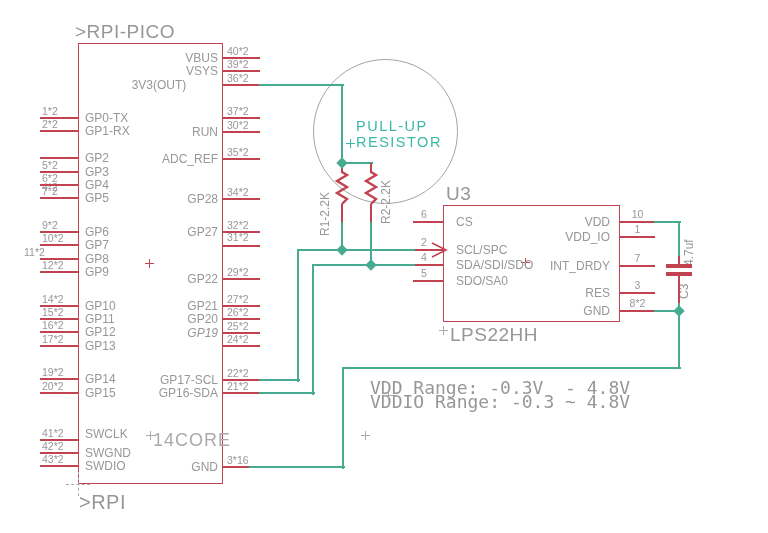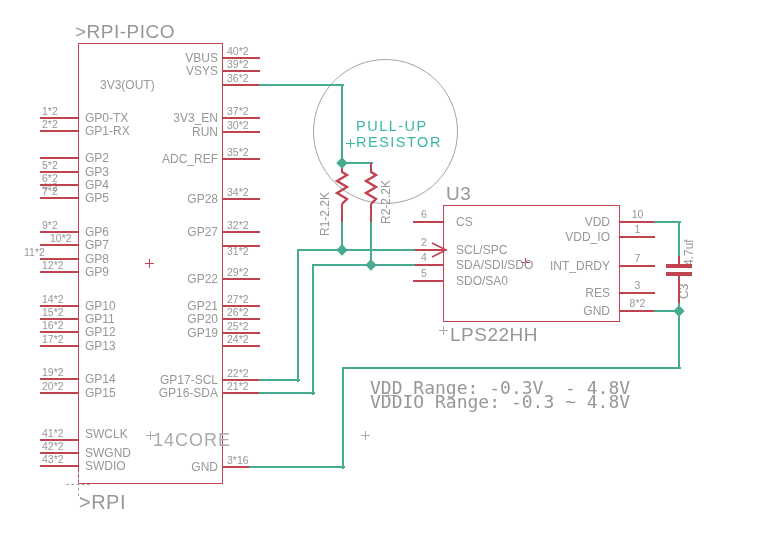--- a/index.html
+++ b/index.html
@@ -91,21 +91,21 @@
     <div class="rseg" style="left: 40px; top: 184px; width: 38px; height: 2px;"></div>
     <div class="pnum" style="left: 42px; top: 173px;">6*2</div>
     <div class="plbl" style="left: 85px; top: 178px;">GP4</div>
     <div class="rseg" style="left: 40px; top: 197px; width: 38px; height: 2px;"></div>
     <div class="pnum" style="left: 42px; top: 186px;">7*2</div>
     <div class="plbl" style="left: 85px; top: 191px;">GP5</div>
     <div class="rseg" style="left: 40px; top: 231px; width: 38px; height: 2px;"></div>
     <div class="pnum" style="left: 42px; top: 220px;">9*2</div>
     <div class="plbl" style="left: 85px; top: 225px;">GP6</div>
     <div class="rseg" style="left: 40px; top: 244px; width: 38px; height: 2px;"></div>
-    <div class="pnum" style="left: 50px; top: 233px;">10*2</div>
+    <div class="pnum" style="left: 42px; top: 233px;">10*2</div>
     <div class="plbl" style="left: 85px; top: 238px;">GP7</div>
     <div class="rseg" style="left: 40px; top: 258px; width: 38px; height: 2px;"></div>
     <div class="pnum" style="left: 24px; top: 247px; text-align: center;">11*2</div>
     <div class="plbl" style="left: 85px; top: 252px;">GP8</div>
     <div class="rseg" style="left: 40px; top: 271px; width: 38px; height: 2px;"></div>
     <div class="pnum" style="left: 42px; top: 260px;">12*2</div>
     <div class="plbl" style="left: 85px; top: 265px;">GP9</div>
     <div class="rseg" style="left: 40px; top: 305px; width: 38px; height: 2px;"></div>
     <div class="pnum" style="left: 42px; top: 294px;">14*2</div>
     <div class="plbl" style="left: 85px; top: 299px;">GP10</div>
@@ -134,50 +134,49 @@
     <div class="pnum" style="left: 42px; top: 454px;">43*2</div>
     <div class="plbl" style="left: 85px; top: 459px;">SWDIO</div>
     <div class="rseg" style="left: 223px; top: 57px; width: 37px; height: 2px;"></div>
     <div class="pnum" style="left: 227px; top: 46px;">40*2</div>
     <div class="plbl" style="left: 100px; top: 51px; width: 118px; text-align: right;">VBUS</div>
     <div class="rseg" style="left: 223px; top: 70px; width: 37px; height: 2px;"></div>
     <div class="pnum" style="left: 227px; top: 59px;">39*2</div>
     <div class="plbl" style="left: 100px; top: 64px; width: 118px; text-align: right;">VSYS</div>
     <div class="rseg" style="left: 223px; top: 84px; width: 37px; height: 2px;"></div>
     <div class="pnum" style="left: 227px; top: 73px;">36*2</div>
-    <div class="plbl" style="left: 100px; top: 78px; width: 118px; text-align: left;">3V3(OUT)</div>
+    <div class="plbl" style="left: 100px; top: 78px; width: 118px; text-align: center;">3V3(OUT)</div>
     <div class="rseg" style="left: 223px; top: 117px; width: 37px; height: 2px;"></div>
     <div class="pnum" style="left: 227px; top: 106px;">37*2</div>
-    <div class="plbl" style="left: 100px; top: 111px; width: 118px; text-align: right;">3V3_EN</div>
     <div class="rseg" style="left: 223px; top: 131px; width: 37px; height: 2px;"></div>
     <div class="pnum" style="left: 227px; top: 120px;">30*2</div>
     <div class="plbl" style="left: 100px; top: 125px; width: 118px; text-align: right;">RUN</div>
     <div class="rseg" style="left: 223px; top: 158px; width: 37px; height: 2px;"></div>
     <div class="pnum" style="left: 227px; top: 147px;">35*2</div>
     <div class="plbl" style="left: 100px; top: 152px; width: 118px; text-align: right;">ADC_REF</div>
     <div class="rseg" style="left: 223px; top: 198px; width: 37px; height: 2px;"></div>
     <div class="pnum" style="left: 227px; top: 187px;">34*2</div>
     <div class="plbl" style="left: 100px; top: 192px; width: 118px; text-align: right;">GP28</div>
     <div class="rseg" style="left: 223px; top: 231px; width: 37px; height: 2px;"></div>
     <div class="pnum" style="left: 227px; top: 220px;">32*2</div>
     <div class="plbl" style="left: 100px; top: 225px; width: 118px; text-align: right;">GP27</div>
     <div class="rseg" style="left: 223px; top: 245px; width: 37px; height: 2px;"></div>
-    <div class="pnum" style="left: 227px; top: 246px;">31*2</div>
+    <div class="pnum" style="left: 227px; top: 232px;">31*2</div>
     <div class="rseg" style="left: 223px; top: 278px; width: 37px; height: 2px;"></div>
     <div class="pnum" style="left: 227px; top: 267px;">29*2</div>
     <div class="plbl" style="left: 100px; top: 272px; width: 118px; text-align: right;">GP22</div>
     <div class="rseg" style="left: 223px; top: 305px; width: 37px; height: 2px;"></div>
     <div class="pnum" style="left: 227px; top: 294px;">27*2</div>
     <div class="plbl" style="left: 100px; top: 299px; width: 118px; text-align: right;">GP21</div>
     <div class="rseg" style="left: 223px; top: 318px; width: 37px; height: 2px;"></div>
     <div class="pnum" style="left: 227px; top: 307px;">26*2</div>
     <div class="plbl" style="left: 100px; top: 312px; width: 118px; text-align: right;">GP20</div>
     <div class="rseg" style="left: 223px; top: 332px; width: 37px; height: 2px;"></div>
     <div class="pnum" style="left: 227px; top: 321px;">25*2</div>
-    <div class="plbl" style="left: 100px; top: 326px; width: 118px; text-align: right;">GP19</div>
+    <div class="plbl" style="left: 100px; top: 326px; width: 118px; text-align: right; font-style: italic;">GP19</div>
     <div class="rseg" style="left: 223px; top: 345px; width: 37px; height: 2px;"></div>
     <div class="pnum" style="left: 227px; top: 334px;">24*2</div>
     <div class="rseg" style="left: 223px; top: 379px; width: 37px; height: 2px;"></div>
     <div class="pnum" style="left: 227px; top: 368px;">22*2</div>
     <div class="plbl" style="left: 100px; top: 373px; width: 118px; text-align: right;">GP17-SCL</div>
     <div class="rseg" style="left: 223px; top: 392px; width: 37px; height: 2px;"></div>
     <div class="pnum" style="left: 227px; top: 381px;">21*2</div>
     <div class="plbl" style="left: 100px; top: 386px; width: 118px; text-align: right;">GP16-SDA</div>
     <div class="rseg" style="left: 223px; top: 466px; width: 37px; height: 2px;"></div>
     <div class="pnum" style="left: 227px; top: 455px;">3*16</div>

